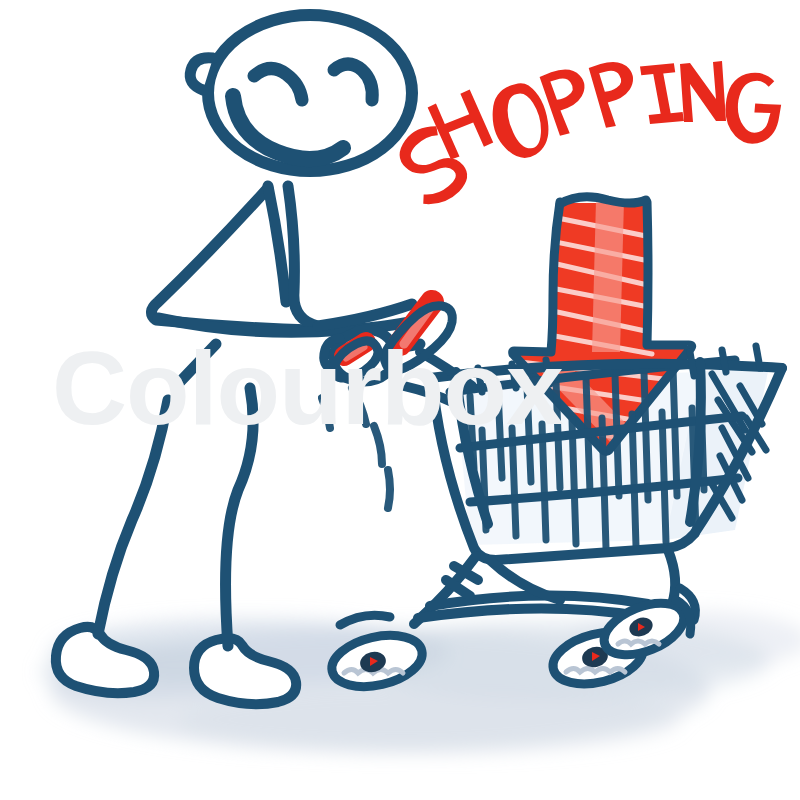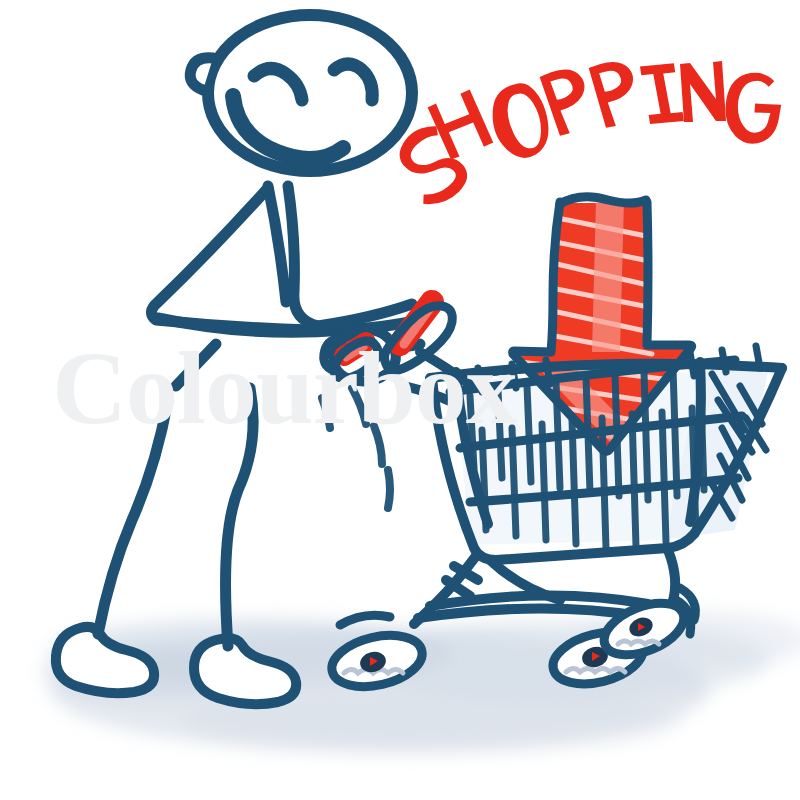--- a/index.html
+++ b/index.html
@@ -24,21 +24,21 @@
     left: 0;
     top: 0;
     width: 800px;
     height: 800px;
     display: block;
   }
   .wm {
     position: absolute;
     left: 52px;
     top: 336px;
-    font-family: Liberation Serif, serif;
+    font-family: Liberation Sans, sans-serif;
     font-size: 104px;
     font-weight: 700;
     letter-spacing: -1px;
     color: #eef0f2;
     user-select: none;
     pointer-events: none;
     line-height: 1;
   }
 </style>
 </head>

